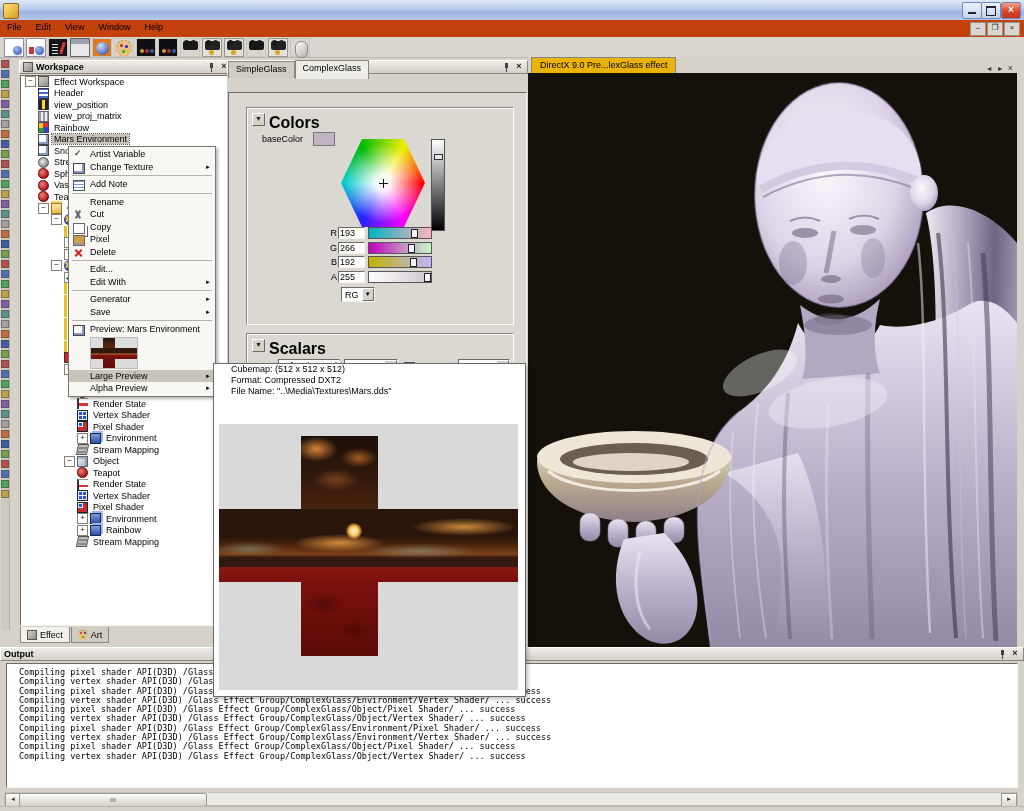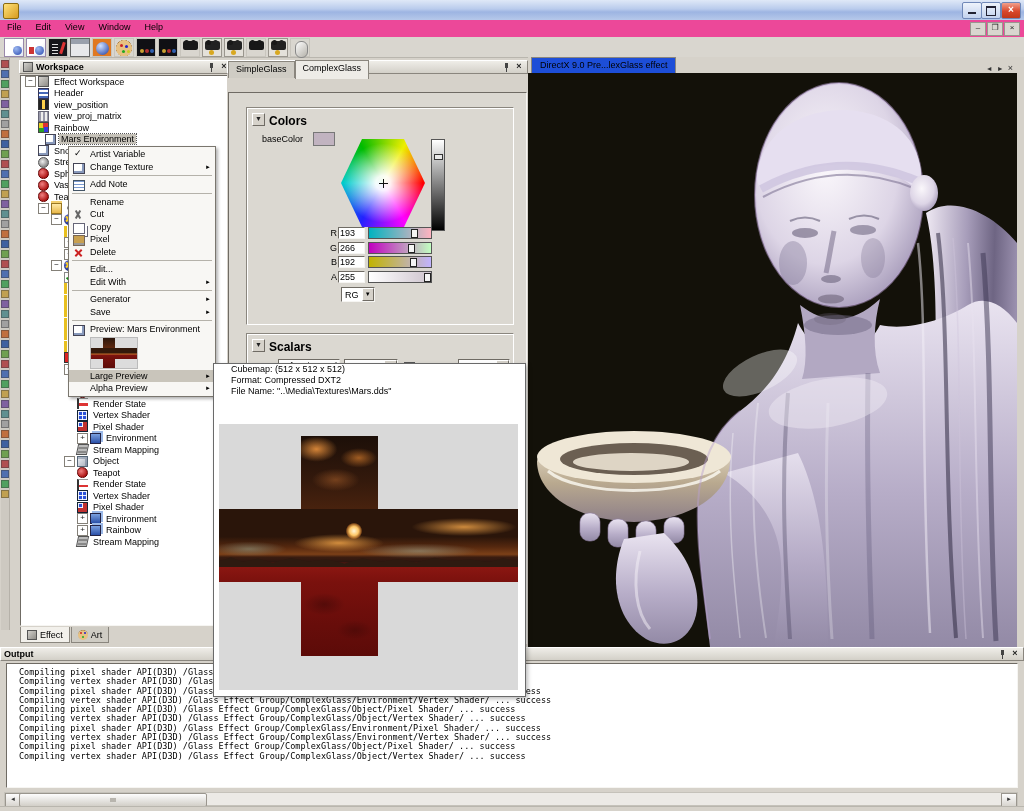--- a/index.html
+++ b/index.html
@@ -14,21 +14,21 @@
     border-bottom:1px solid #7e96c8}
   .appicon{left:3px;top:3px;width:14px;height:14px;background:linear-gradient(135deg,#ffe27a,#d79b1f);
     border:1px solid #8a6a10;border-radius:2px}
   .wbtn{top:2px;width:18px;height:15px;text-align:center;line-height:14px;font-size:10px;
     background:linear-gradient(#eef3fb,#c3d2ee);border:1px solid #7088b8;border-radius:2px;color:#233}
   .wbtn.close{background:linear-gradient(#f2a08c,#d9472b 55%,#c23818);color:#fff;font-weight:bold}
   .glyph-min{display:inline-block;width:8px;height:2px;background:#223;margin-top:9px}
   .glyph-max{display:inline-block;width:8px;height:7px;border:1px solid #223;border-top-width:2px;margin-top:3px}
 
   
-  .menubar{left:0;top:20px;width:1024px;height:17px;background:#ec4899;border-bottom:1px solid #737373}
+  .menubar{left:0;top:20px;width:1024px;height:17px;background:#c2410c;border-bottom:1px solid #737373}
   .mb-item{display:inline-block;padding:2px 7px 0 7px;height:15px}
   .mdi{top:2px;width:14px;height:12px;background:#d9d6cf;border:1px solid #9a968e;
     text-align:center;line-height:10px;font-size:8px;color:#222}
   .toolbar{left:0;top:37px;width:1024px;height:21px;background:#d9d6cf;border-bottom:1px solid #b9b6ae;
     display:flex;align-items:center;padding-left:4px;box-sizing:border-box}
   .tbico{width:20px;height:19px;margin-right:2px;border:1px solid #c8c5bd;box-sizing:border-box;position:relative;flex:none}
   .ti-doc{background:linear-gradient(135deg,#fff 55%,#dfe6f2);border:1px solid #98a}
   .ti-doc::after{content:"";position:absolute;right:1px;bottom:1px;width:9px;height:9px;border-radius:50%;
     background:radial-gradient(circle at 35% 30%,#9db8f0,#2a4ab0)}
   .ti-doc.open::before{content:"";position:absolute;left:2px;bottom:2px;width:5px;height:7px;background:#c33}
@@ -127,21 +127,21 @@
 
   
   .ae-panel{left:227px;top:60px;width:301px;height:585px}
   .ae-tabs{left:1px;top:1px;height:16px;display:flex}
   .ttab{padding:2px 7px;border:1px solid #8a867e;border-bottom:none;background:#cfccc4;height:12px}
   .ttab.active{background:#eeece7;position:relative;top:-1px;height:14px}
   .ae-content{left:1px;top:32px;width:299px;height:552px;background:#dbd8d1;box-sizing:border-box}
   .groupbox{position:absolute;border:1px solid;border-color:#8a867e #fff #fff #8a867e;box-shadow:1px 1px 0 #fff inset}
   .gtoggle{position:absolute;width:11px;height:11px;background:#d6d2ca;border:1px solid;
     border-color:#fff #6f6b64 #6f6b64 #fff;font-size:7px;line-height:9px;text-align:center;color:#222}
-  .gtitle{position:absolute;font-weight:bold;font-size:12px}
+  .gtitle{position:absolute;font-weight:bold;font-size:16px}
   .swatch{position:absolute;width:20px;height:12px;border:1px solid #777}
   .hexpick{position:absolute;width:84px;height:88px;
     clip-path:polygon(100% 50%,75% 0,25% 0,0 50%,25% 100%,75% 100%);
     background:radial-gradient(circle at 50% 50%,rgba(255,255,255,.95) 0 12%,rgba(255,255,255,0) 65%),
       conic-gradient(from 90deg,#f00,#f0f 16.6%,#22f 33.3%,#0cc 50%,#0b0 66.6%,#ee0 83.3%,#f00)}
   .crossh{position:absolute;width:9px;height:9px}
   .crossh::before{content:"";position:absolute;left:4px;top:0;width:1px;height:9px;background:#111}
   .crossh::after{content:"";position:absolute;left:0;top:4px;width:9px;height:1px;background:#111}
   .vslider{position:absolute;width:12px;height:90px;border:1px solid #555;
     background:linear-gradient(180deg,#fff,#000)}
@@ -165,21 +165,21 @@
     display:flex;align-items:center;box-sizing:border-box}
   .spin .val{flex:1;text-align:right;padding-right:2px}
   .namebox{position:absolute;height:14px;background:#fff;border:1px solid;border-color:#6f6b64 #f6f5f2 #f6f5f2 #6f6b64;
     line-height:12px;padding:0 3px;box-sizing:border-box}
   .cbox{position:absolute;width:9px;height:9px;background:#fff;border:1px solid #555}
 
   
   .view-panel{left:528px;top:57px;width:489px;height:590px}
   .doc-tabrow{left:0;top:0;right:0;height:16px;background:#d6d2ca;border-bottom:1px solid #8a867e;
     display:flex;align-items:flex-end}
-  .dtab{padding:2px 8px;border:1px solid #8a867e;border-bottom:none;background:#1d4ed8;height:11px;margin-left:3px}
+  .dtab{padding:2px 8px;border:1px solid #8a867e;border-bottom:none;background:#eab308;height:11px;margin-left:3px}
   .dnav{margin-left:auto;display:flex;align-items:center;padding-right:4px;font-size:7px;color:#333;gap:4px}
   .vp{left:0;top:16px;width:489px;height:574px;background:#131109;overflow:hidden}
   .rightedge{left:1017px;top:57px;width:7px;height:590px;background:#d6d2ca}
 
   
   .out-panel{left:0;top:647px;width:1024px;height:143px}
   .console{left:6px;top:16px;width:1012px;height:125px;background:#fff;box-sizing:border-box;
     font-family:"DejaVu Sans Mono",monospace;font-size:8.5px;line-height:9.3px;padding:4px 0 0 12px;
     white-space:pre;overflow:hidden}
 
@@ -348,21 +348,21 @@
         <span class="tlabel">view_position</span>
       </div>
       <div class="trow" style="padding-left: 17px;">
         <span class="tico ic-matrix"></span>
         <span class="tlabel">view_proj_matrix</span>
       </div>
       <div class="trow" style="padding-left: 17px;">
         <span class="tico ic-rainbow"></span>
         <span class="tlabel">Rainbow</span>
       </div>
-      <div class="trow sel" style="padding-left: 24px;">
+      <div class="trow sel" style="padding-left: 17px;">
         <span class="tico ic-texture-cube"></span>
         <span class="tlabel">Mars Environment</span>
       </div>
       <div class="trow" style="padding-left: 17px;">
         <span class="tico ic-texture-cube"></span>
         <span class="tlabel">Snow E</span>
       </div>
       <div class="trow" style="padding-left: 17px;">
         <span class="tico ic-stream"></span>
         <span class="tlabel">Stream</span>

